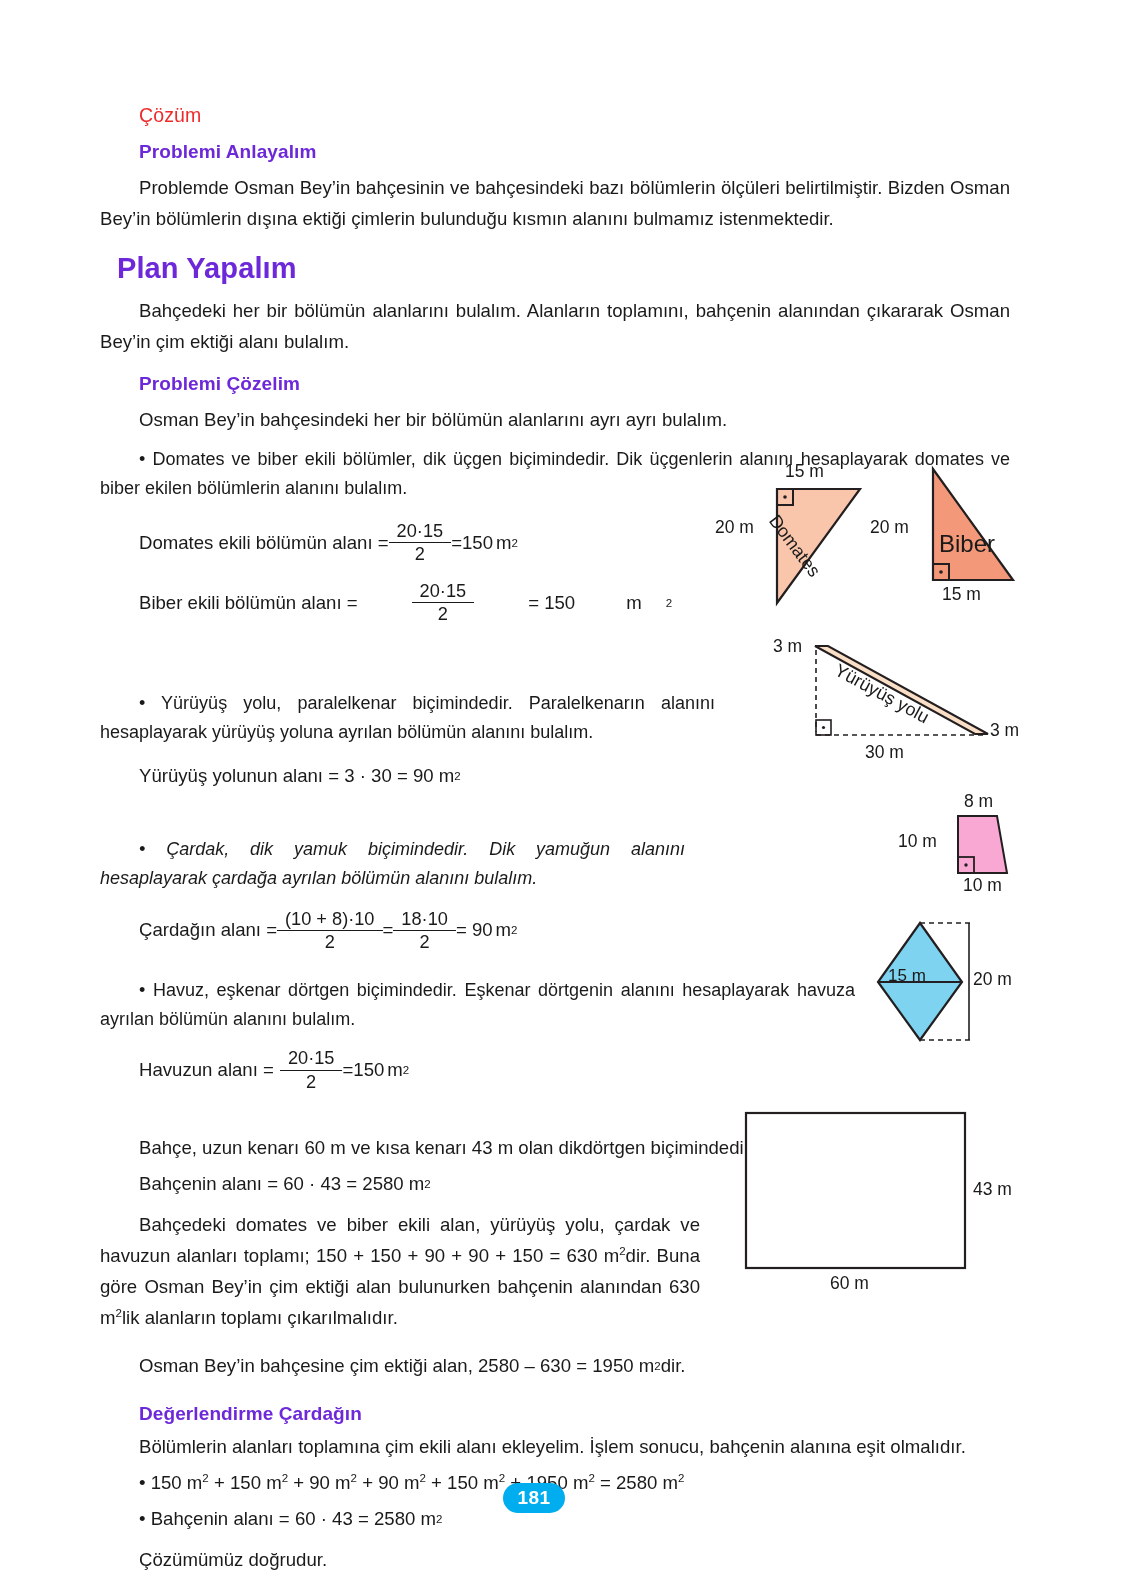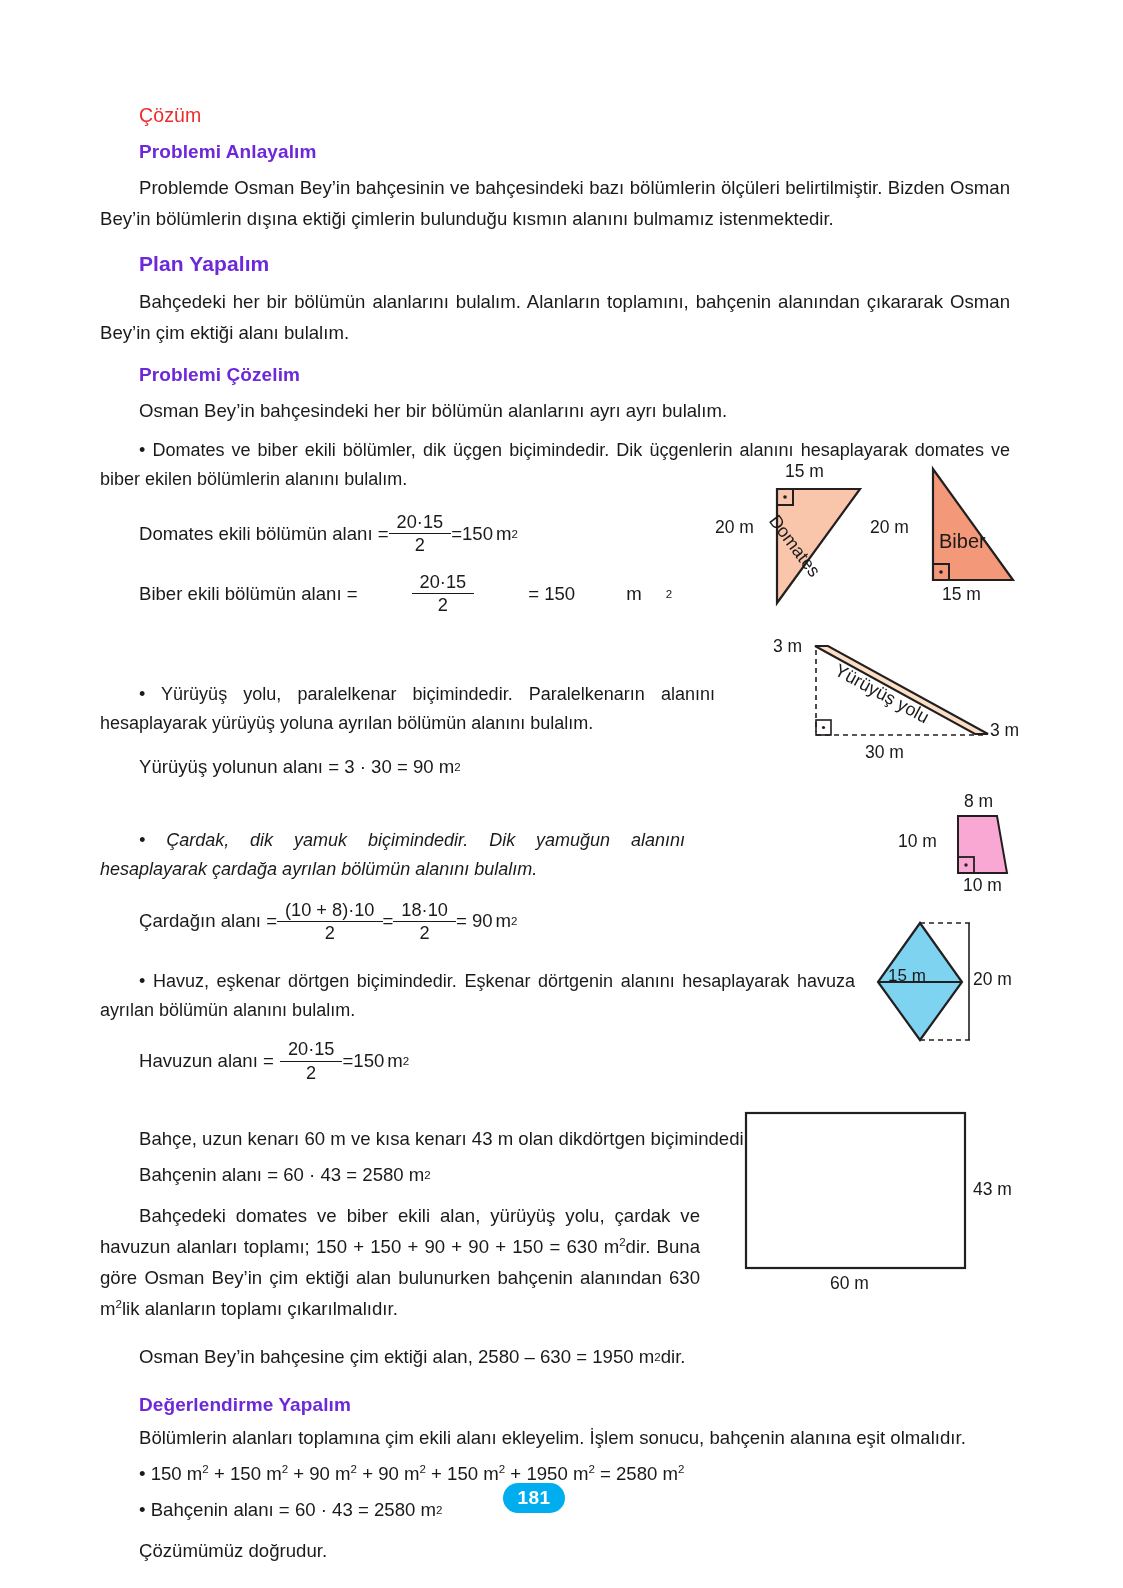--- a/index.html
+++ b/index.html
@@ -37,22 +37,22 @@
     letter-spacing: .1px;
   }
   .h-red {
     color: #6d28d9;
     font-size: 19px;
     font-weight: bold;
     margin: 0 0 9px 39px;
     letter-spacing: .1px;
   }
   .h-red.big {
-    font-size: 21px;
-    margin-left: 39px;
+    font-size: 29px;
+    margin-left: 17px;
   }
 
   
   p.para {
     font-size: 18.6px;
     line-height: 31px;
     margin: 0 0 13px 0;
     text-align: justify;
     text-indent: 39px;
   }
@@ -234,21 +234,21 @@
     </div>
 
     <p class="para narrow4" style="margin-top:14px;"><span>Bahçedeki domates ve biber ekili alan, yürüyüş yolu, çardak ve havuzun alanları toplamı; 150 + 150 + 90 + 90 + 150 = 630 m</span><sup class="sq">2</sup><span>dir. Buna göre Osman Bey’in çim ektiği alan bulunurken bahçenin alanından 630 m</span><sup class="sq">2</sup><span>lik alanların toplamı çıkarılmalıdır.</span></p>
 
     <div class="mline" style="margin-top:22px;">
       <span class="lead">Osman Bey’in bahçesine çim ektiği alan, 2580 – 630 = 1950 m</span>
         <sup class="sq">2</sup>
         <span>dir.</span>
     </div>
 
-    <div class="h-red" style="margin-top:26px;margin-bottom:6px;">Değerlendirme Yapalım</div>
+    <div class="h-red" style="margin-top:26px;margin-bottom:6px;">Değerlendirme Çardağın</div>
     <p class="line" style="text-indent:39px;">Bölümlerin alanları toplamına çim ekili alanı ekleyelim. İşlem sonucu, bahçenin alanına eşit olmalıdır.</p>
 
     <div class="mline" style="margin-top:4px;">
       <span class="lead" id="check-sum-parts"><span>• 150 m</span><sup class="sq">2</sup><span> + 150 m</span><sup class="sq">2</sup><span> + 90 m</span><sup class="sq">2</sup><span> + 90 m</span><sup class="sq">2</sup><span> + 150 m</span><sup class="sq">2</sup><span> + 1950 m</span><sup class="sq">2</sup><span> = 2580 m</span><sup class="sq">2</sup></span>
     </div>
 
     <div class="mline" style="margin-top:14px;">
       <span class="lead">• Bahçenin alanı = 60 · 43 = 2580 m</span>
         <sup class="sq">2</sup>
     </div>
@@ -264,21 +264,21 @@
       <circle cx="70" cy="42" r="1.8" fill="#231f20"></circle>
 
       <polygon points="218,14 218,125 298,125" fill="#f4987a" stroke="#231f20" stroke-width="2.2"></polygon>
       <rect x="218" y="109" width="16" height="16" fill="none" stroke="#231f20" stroke-width="2"></rect>
       <circle cx="226" cy="117" r="1.8" fill="#231f20"></circle>
     </svg>
     <div class="lab" style="left:70px; top:6px;">15 m</div>
     <div class="lab" style="left:0px; top:62px;">20 m</div>
     <div class="lab" style="left:66px; top:56px; transform: rotate(53deg); transform-origin: left top; font-size:18px;">Domates</div>
     <div class="lab" style="left:155px; top:62px;">20 m</div>
-    <div class="lab" style="left:224px; top:75px; font-size:20px;">Biber</div>
+    <div class="lab" style="left:224px; top:75px; font-size:24px;">Biber</div>
     <div class="lab" style="left:227px; top:129px;">15 m</div>
   </div>
 
   <div class="fig" style="left:755px; top:620px; width:285px; height:140px;">
     <svg width="285" height="140" viewBox="0 0 285 140">
       <polygon points="60,26 73,26 233,114 220,114" fill="#fadfc6" stroke="#231f20" stroke-width="2"></polygon>
       <line x1="61" y1="30" x2="61" y2="112" stroke="#231f20" stroke-width="1.6" stroke-dasharray="5,4"></line>
       <line x1="61" y1="115" x2="232" y2="115" stroke="#231f20" stroke-width="1.6" stroke-dasharray="5,4"></line>
       <rect x="61" y="100" width="15" height="15" fill="none" stroke="#231f20" stroke-width="1.6"></rect>
       <circle cx="68.5" cy="107.5" r="1.6" fill="#231f20"></circle>

